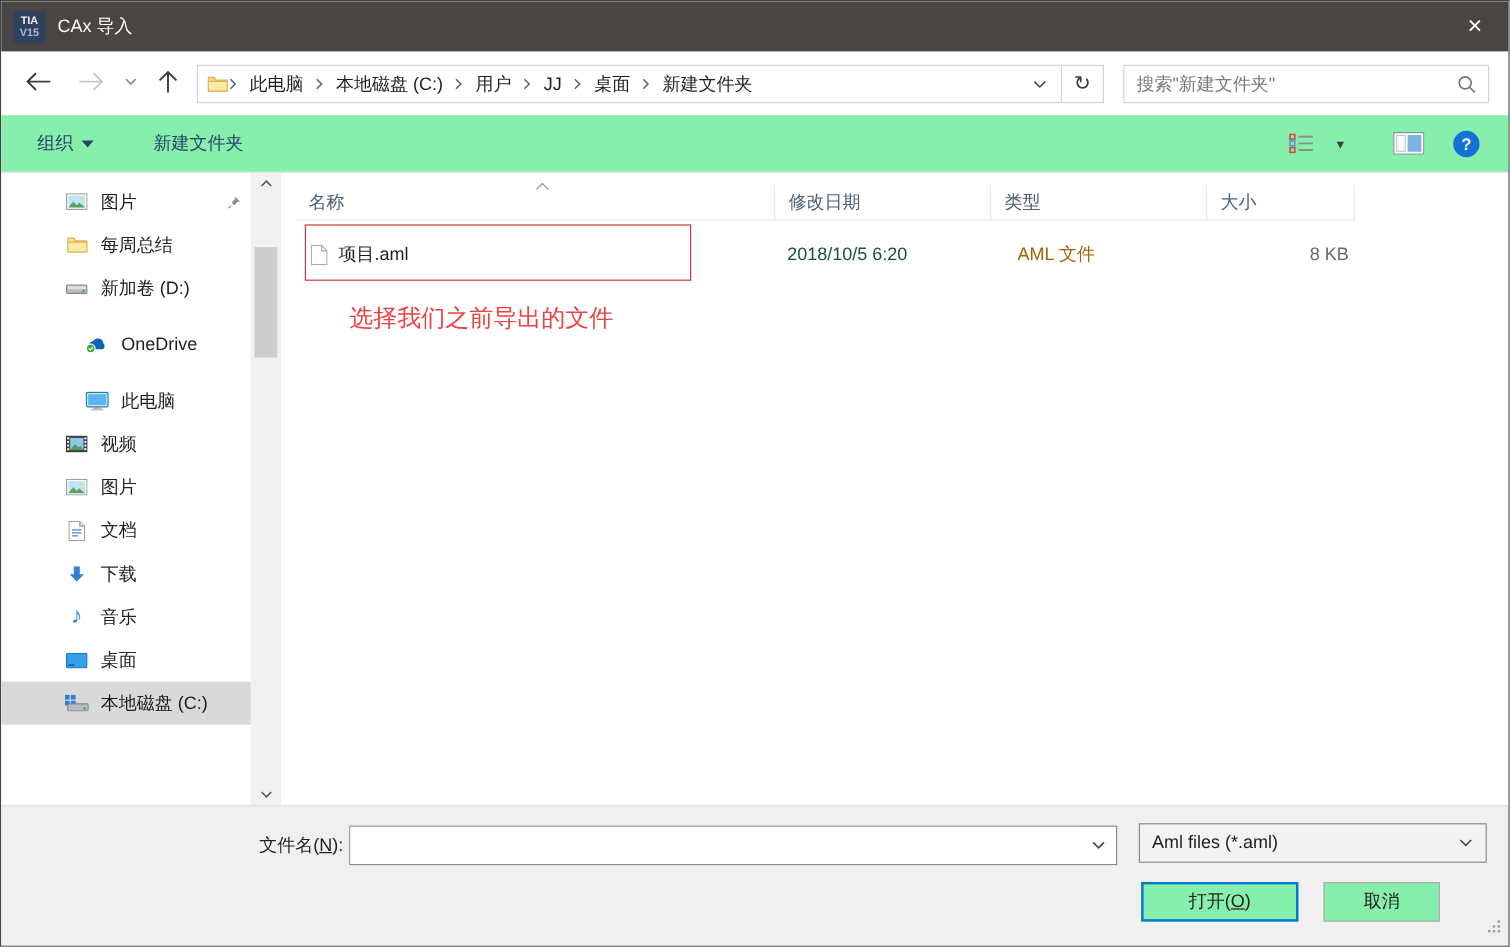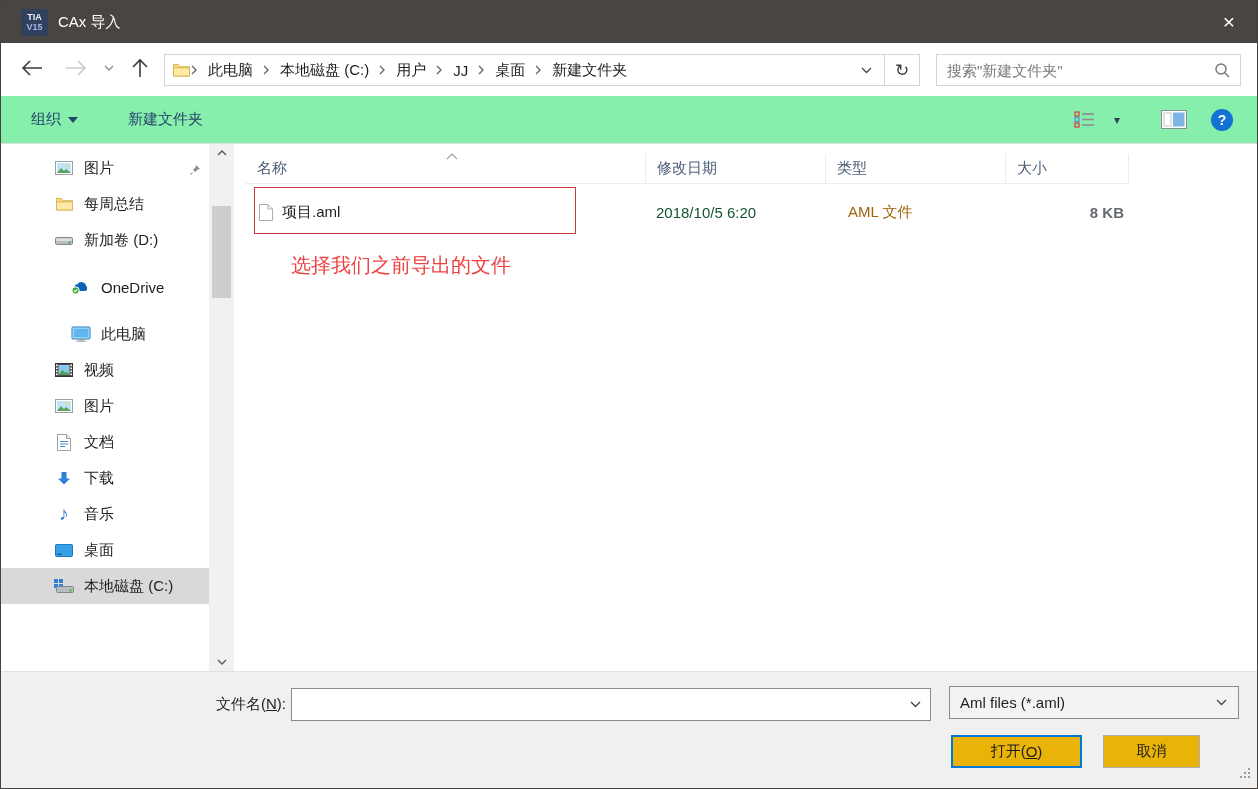--- a/index.html
+++ b/index.html
@@ -4,21 +4,21 @@
 <style>
   * { margin:0; padding:0; box-sizing:border-box; }
   html,body { background:#888; }
   body { font-family:"Liberation Sans","DejaVu Sans",sans-serif; }
   .window { position:relative; width:1258px; height:789px; background:#fff;
             border:1px solid #464240; overflow:hidden; font-size:15px; color:#1e1e1e; }
 
   
   .titlebar { position:absolute; top:0; left:0; right:0; height:42px; background:#494542;
               display:flex; align-items:center; color:#fff; }
-  .app-icon { width:27px; height:27px; margin-left:20px; background:#31405c; border-radius:2px;
+  .app-icon { width:27px; height:27px; margin-left:10px; background:#31405c; border-radius:2px;
               display:flex; flex-direction:column; align-items:center; justify-content:center;
               font-size:9px; font-weight:bold; line-height:10px; color:#eef2f8; }
   .app-icon .v15 { color:#9db8e8; }
   .win-title { margin-left:10px; font-size:15px; }
   .close-btn { position:absolute; right:0; top:0; width:56px; height:42px; display:flex;
                align-items:center; justify-content:center; font-size:21px; color:#fff; cursor:default; }
 
   
   .nav-row { position:absolute; top:42px; left:0; right:0; height:53px; background:#fff; }
   .nav-btn { position:absolute; top:17px; display:flex; align-items:center; }
@@ -67,40 +67,40 @@
   .sort-caret { position:absolute; left:200px; top:2px; }
   .hcol { position:absolute; top:10px; height:30px; border-bottom:1px solid #ececec;
           border-right:1px solid #ececec; color:#4a5e76; display:flex; align-items:center;
           padding-left:11px; cursor:default;text-align:center; }
   .file-row { position:absolute; top:46px; left:0; right:130px; height:44px; cursor:default; }
   .cell-name { position:absolute; left:13px; top:0; height:44px; display:flex; align-items:center; color:#1e1e1e; }
   .cell-name .fic { margin-right:9px; display:flex; }
   .cell-date { position:absolute; left:410px; top:0; height:44px; display:flex; align-items:center; color:#14532d; }
   .cell-type { position:absolute; left:558px; top:0; height:44px; display:flex; align-items:center; color:#a16207;margin-left:44px; }
   .cell-size { position:absolute; left:760px; width:118px; top:0; height:44px; display:flex;
-               align-items:center; justify-content:flex-end; color:#63696f;font-weight:bold; }
+               align-items:center; justify-content:flex-end; color:#63696f; }
   .red-box { position:absolute; left:8px; top:43px; width:322px; height:47px;
              border:1px solid #c43c3c; pointer-events:none; }
   .red-note { position:absolute; left:45px; top:108px; font-family:"Liberation Serif","DejaVu Serif",serif;
               font-size:20px; color:#ee4242; }
 
   
   .footer { position:absolute; left:0; right:0; bottom:0; height:117px; background:#f0f0f0;
             border-top:1px solid #e0e0e0; }
   .fname-label { position:absolute; left:175px; top:23px; width:110px; text-align:right; }
   .u { text-decoration:underline; }
   .fname-combo { position:absolute; left:290px; top:16px; width:640px; height:33px; background:#fff;
                  border:1px solid #8b8b8b; display:flex; align-items:stretch; }
   .fname-combo input { flex:1; border:none; outline:none; padding:0 8px; font-size:15px;
                        font-family:"Liberation Sans","DejaVu Sans",sans-serif; }
   .combo-caret { width:30px; display:flex; align-items:center; justify-content:center; }
   .ftype-combo { position:absolute; left:948px; top:14px; width:290px; height:33px; background:#f3f3f3;
                  border:1px solid #8b8b8b; display:flex; align-items:center; padding:0 2px 0 10px; }
   .ftype-combo .combo-caret { margin-left:auto; }
-  .btn { position:absolute; top:63px; height:33px; background:#eab308; display:flex;
+  .btn { position:absolute; top:63px; height:33px; background:#86efac; display:flex;
          align-items:center; justify-content:center; cursor:default; }
   .btn-open { left:950px; width:131px; border:2px solid #0078d7; }
   .btn-cancel { left:1102px; width:97px; border:1px solid #acacac; }
   .grip { position:absolute; right:5px; bottom:5px; }
 </style>
 </head>
 <body>
 
 <div class="window">
 

